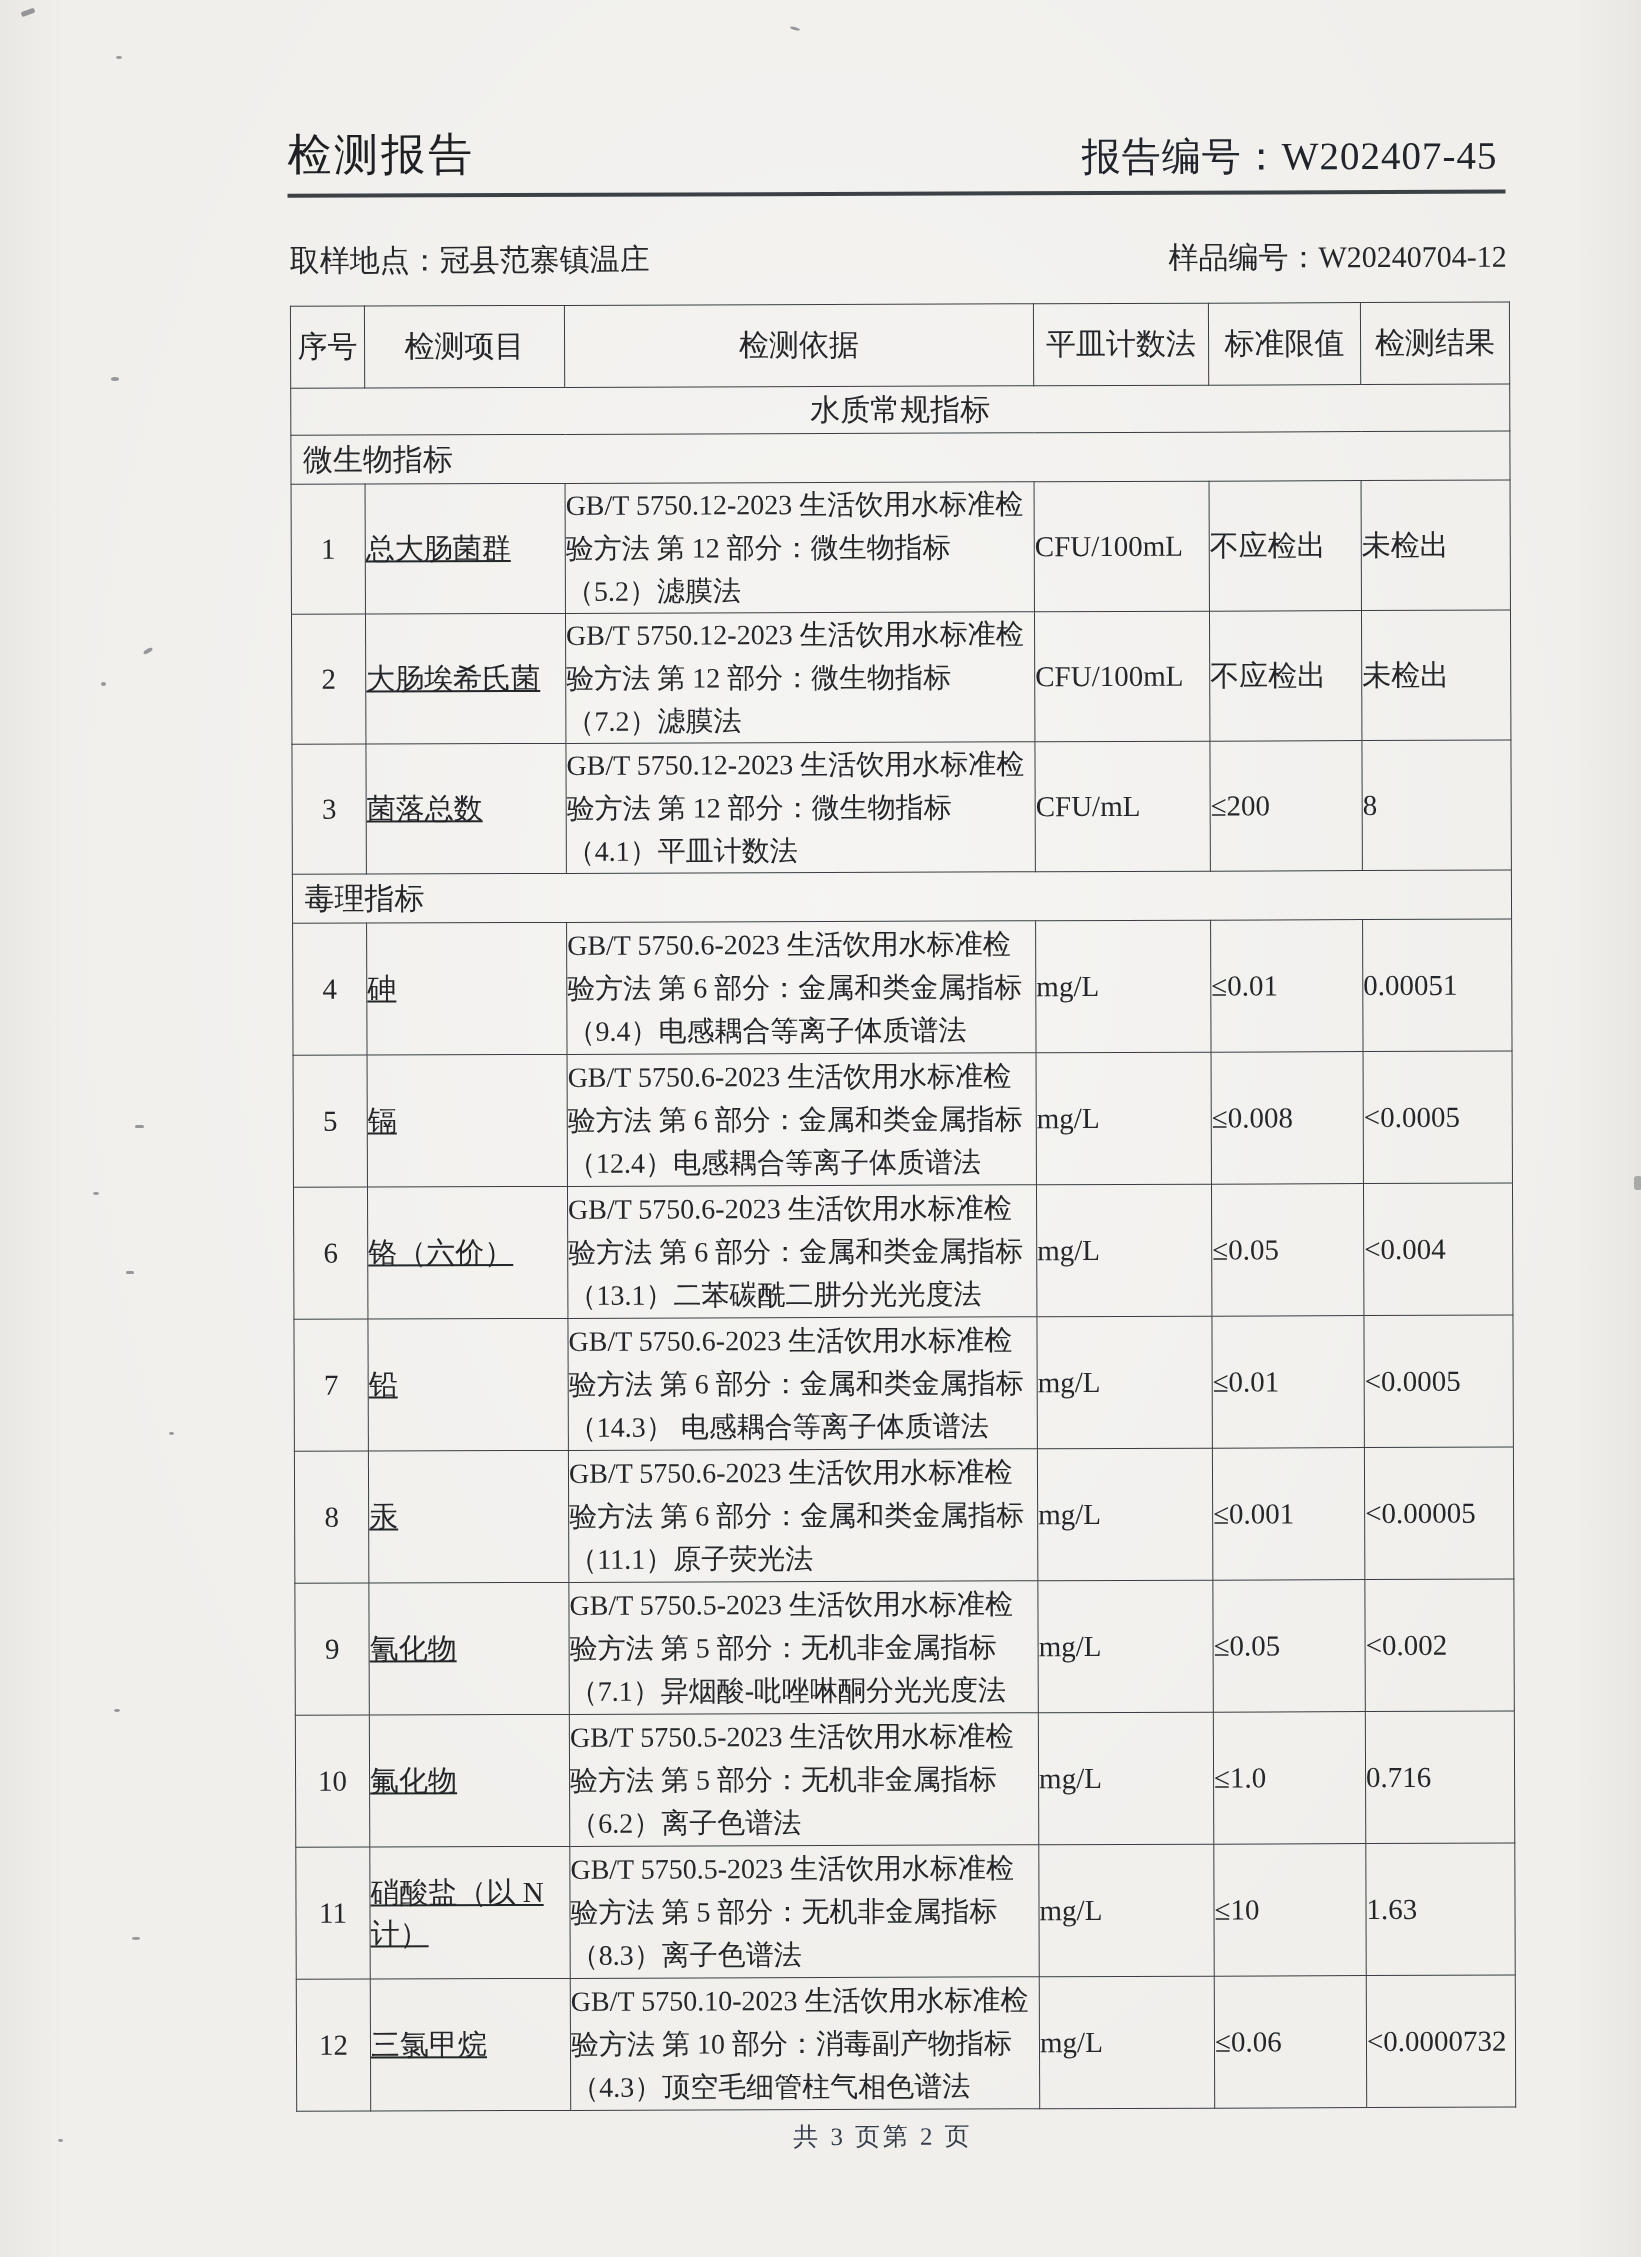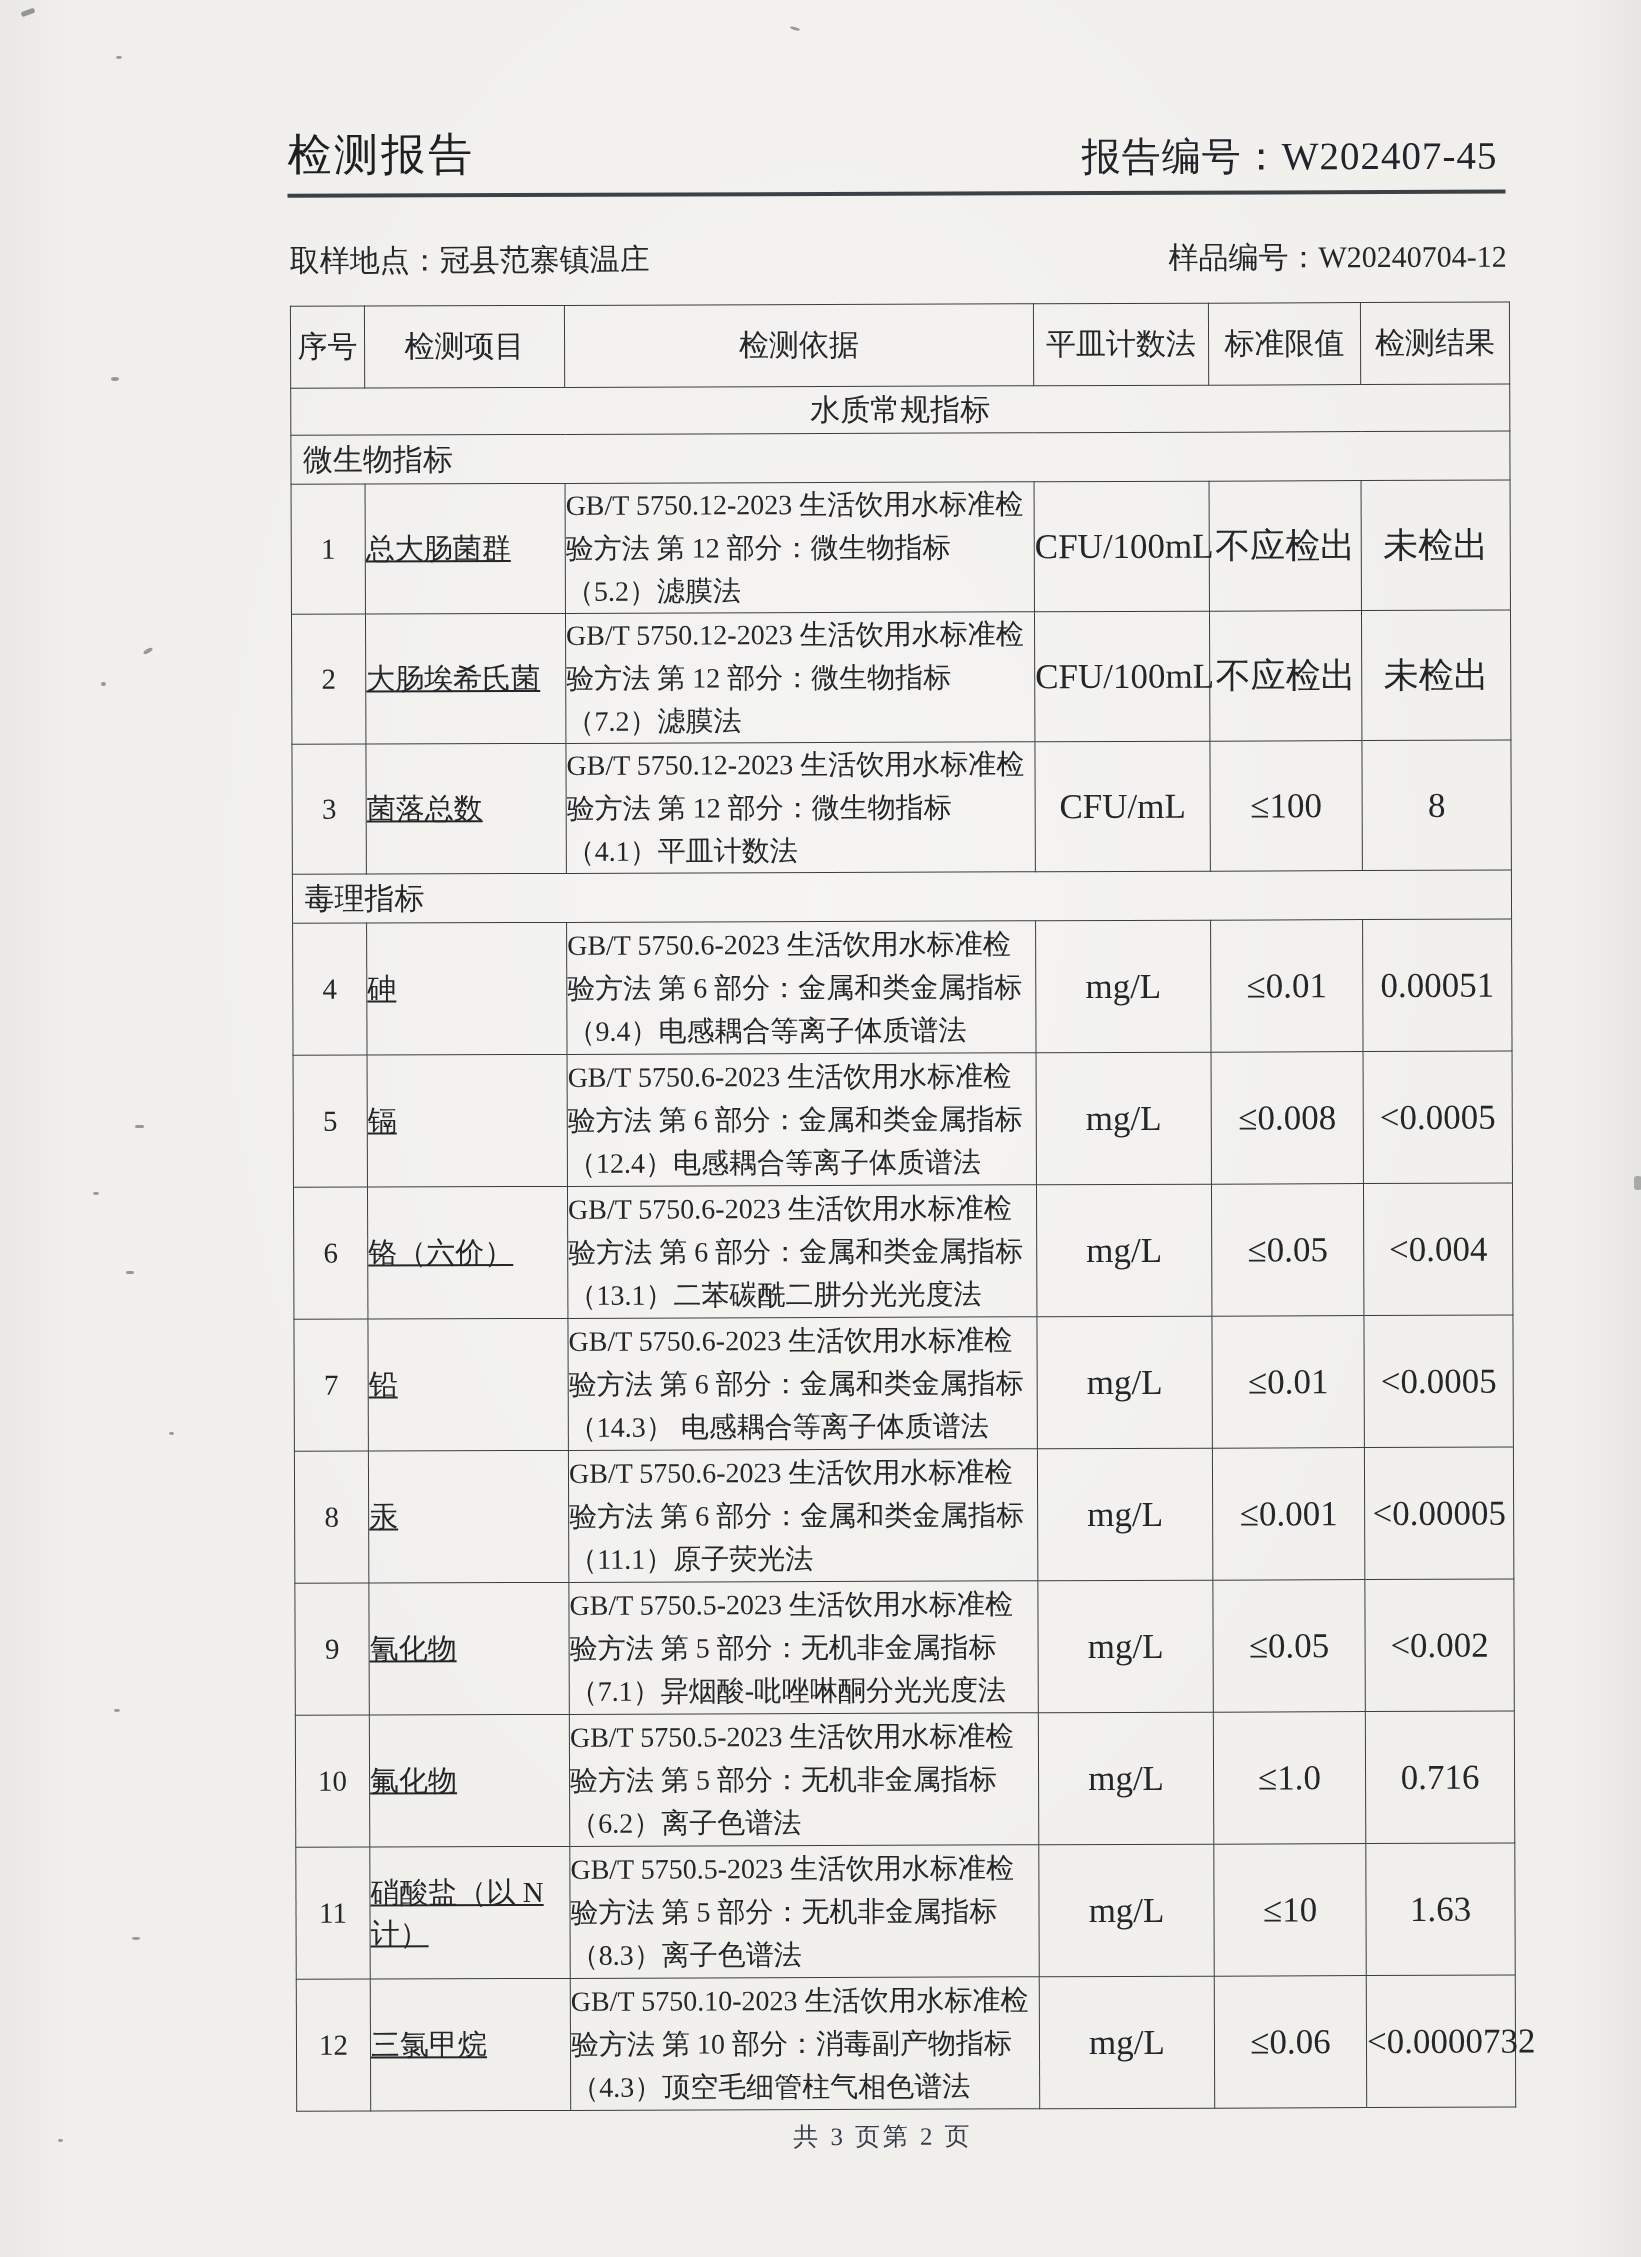--- a/index.html
+++ b/index.html
@@ -52,21 +52,21 @@
     font-weight:normal;
   }
   table.report thead th{height:81px;font-size:30px;text-align:center;}
   tr.section-row td{height:46px;text-align:center;font-size:30px;}
   tr.group-row td{height:48px;text-align:left;font-size:30px;padding-left:11.6px;}
   tr.data-row.h3 td{height:127px;}
   tr.data-row.h4 td{height:131px;}
   td.c-no{text-align:center;}
   td.c-item{text-align:left;padding:3.9px 7.7px 3.9px 11.6px;line-height:41px;text-decoration:underline;}
   td.c-method{text-align:left;padding:5.8px 7.7px 5.8px 12.6px;line-height:43px;font-size:28px;}
-  td.c-unit,td.c-limit,td.c-result{text-align:center;font-size:35px;margin-top:24px;}
+  td.c-unit,td.c-limit,td.c-result{text-align:left;font-size:29px;margin-top:24px;}
   .footer{
     position:absolute;left:50%;top:2120px;
     transform:translateX(-50%) translateX(58px);
     font-size:25px;color:#363c49;letter-spacing:2.9px;white-space:nowrap;
   }
   .footer span + span{}
   .speck{
     position:absolute;background:#4c4f53;border-radius:50%;
     opacity:.55;display:block;
   }
@@ -129,21 +129,21 @@
           <td class="c-method">GB/T 5750.12-2023 生活饮用水标准检验方法 第 12 部分：微生物指标（7.2）滤膜法</td>
           <td class="c-unit">CFU/100mL</td>
           <td class="c-limit">不应检出</td>
           <td class="c-result">未检出</td>
         </tr>
         <tr class="data-row h3">
           <td class="c-no">3</td>
           <td class="c-item">菌落总数</td>
           <td class="c-method">GB/T 5750.12-2023 生活饮用水标准检验方法 第 12 部分：微生物指标（4.1）平皿计数法</td>
           <td class="c-unit">CFU/mL</td>
-          <td class="c-limit">≤100</td>
+          <td class="c-limit">≤200</td>
           <td class="c-result">8</td>
         </tr>
 
         <tr class="group-row">
           <td colspan="6">毒理指标</td>
         </tr>
 
         <tr class="data-row h4">
           <td class="c-no">4</td>
           <td class="c-item">砷</td>

